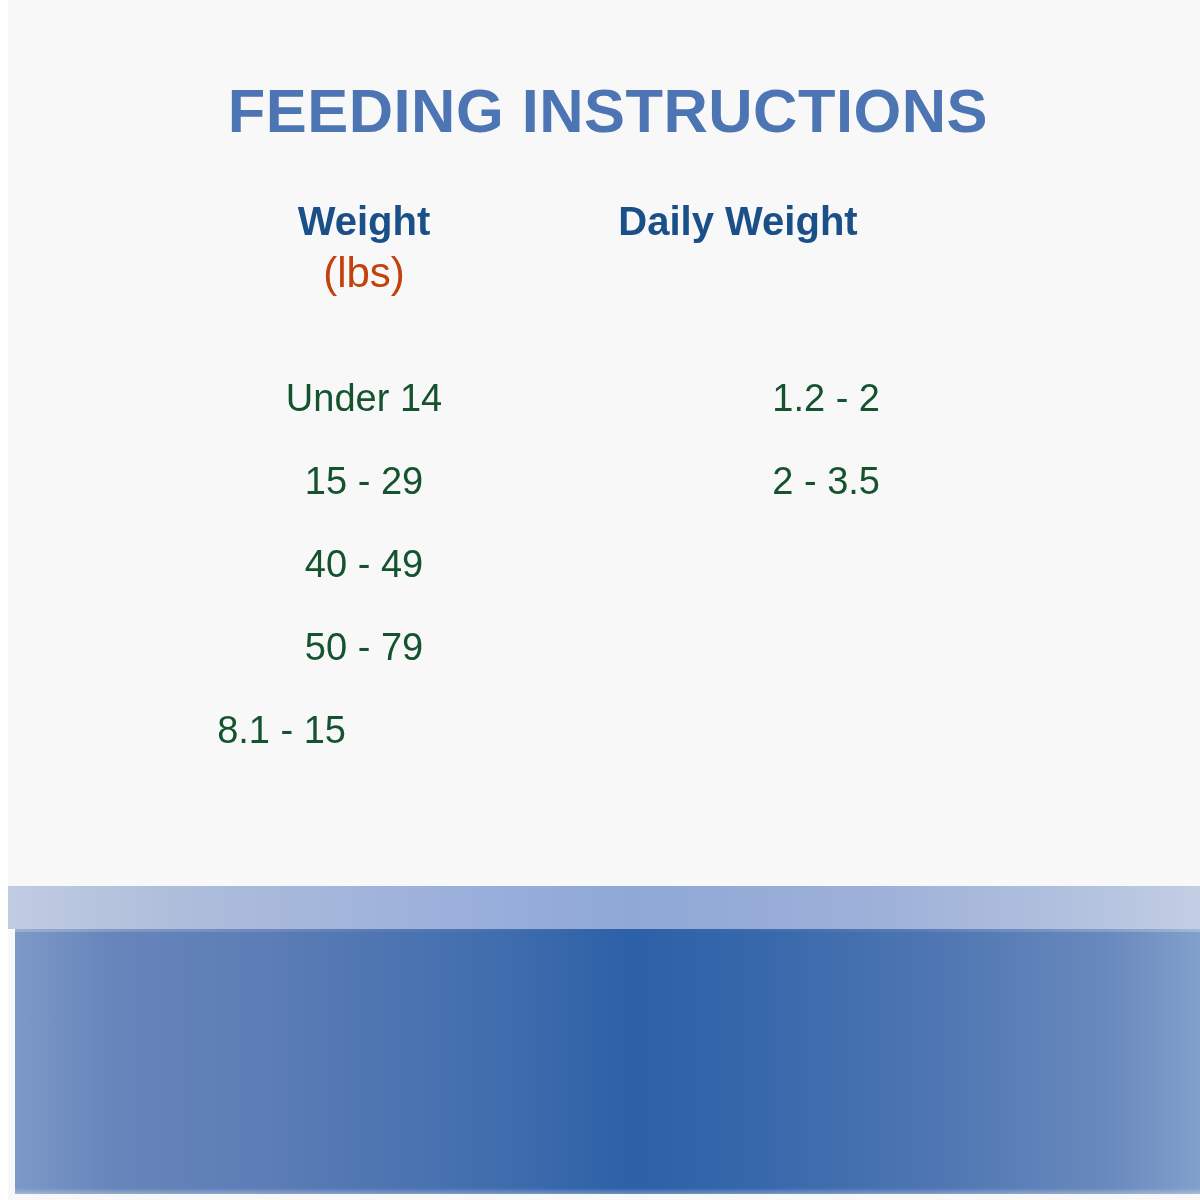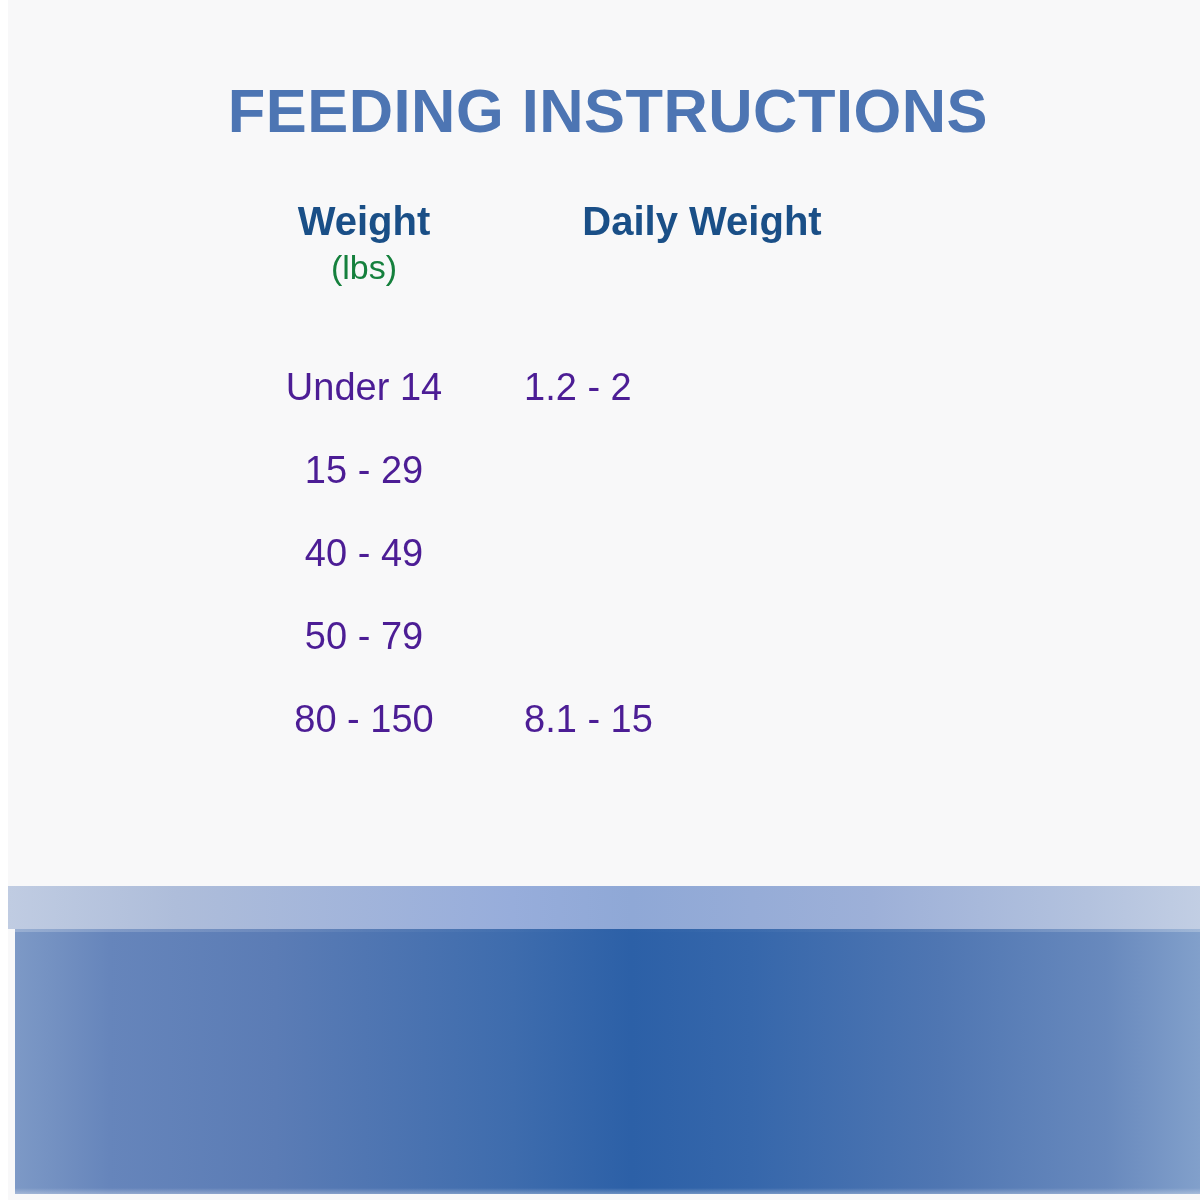--- a/index.html
+++ b/index.html
@@ -35,60 +35,61 @@
 
   
   .table {
     position:absolute;
     left:0; top:198px;
     width:1200px;
   }
   .thead {
     display:flex;
     width:1048px;
+    gap:36px;
   }
   .col {
     flex:0 0 auto;
   }
   .col-weight  { width:356px; margin-left:178px; text-align:center; }
   .col-feeding { width:356px; margin-left:-18px; text-align:center; }
 
   .hdr-main {
     font-size:40px;
     font-weight:700;
     color:#1a4f87;
     line-height:1.18;
     white-space:nowrap;
   }
   .hdr-sub {
-    font-size:34px;
+    font-size:42px;
     font-weight:400;
-    color:#15803d;
+    color:#c2410c;
     line-height:1.35;
     white-space:nowrap;
   }
 
   .tbody {
     margin-top:55px;
   }
   .row {
     display:flex;
     width:1200px;
     height:83px;
     align-items:center;
   }
   .cell {
     flex:0 0 auto;
     font-size:38px;
     font-weight:400;
-    color:#4c1d95;
+    color:#14532d;
     white-space:nowrap;
   }
   .cell-weight  { width:356px; margin-left:178px; text-align:center; }
-  .cell-feeding { width:356px; margin-left:-18px; text-align:left; }
+  .cell-feeding { width:356px; margin-left:-18px; text-align:right; }
 
   
   .band-light {
     position:absolute;
     left:0; top:886px;
     width:1200px; height:43px;
     background:linear-gradient(to right,
        #c0cce2 0%, #aebdda 14%, #97addb 42%,
        #8fa8d6 52%, #9db0d8 72%, #b3c2de 90%, #c3cfe4 100%);
   }
@@ -141,32 +142,32 @@
 
     <div class="tbody">
 
       <div class="row">
         <div class="cell cell-weight">Under 14</div>
         <div class="cell cell-feeding">1.2 - 2</div>
       </div>
 
       <div class="row">
         <div class="cell cell-weight">15 - 29</div>
+        <div class="cell cell-feeding">2 - 3.5</div>
       </div>
 
       <div class="row">
         <div class="cell cell-weight">40 - 49</div>
       </div>
 
       <div class="row">
         <div class="cell cell-weight">50 - 79</div>
       </div>
 
       <div class="row">
-        <div class="cell cell-weight">80 - 150</div>
         <div class="cell cell-feeding">8.1 - 15</div>
       </div>
 
     </div>
   </div>
 
   <div class="band-light"></div>
   <div class="band-dark"></div>
   <div class="band-dark-top-edge"></div>
   <div class="band-dark-bottom-edge"></div>

